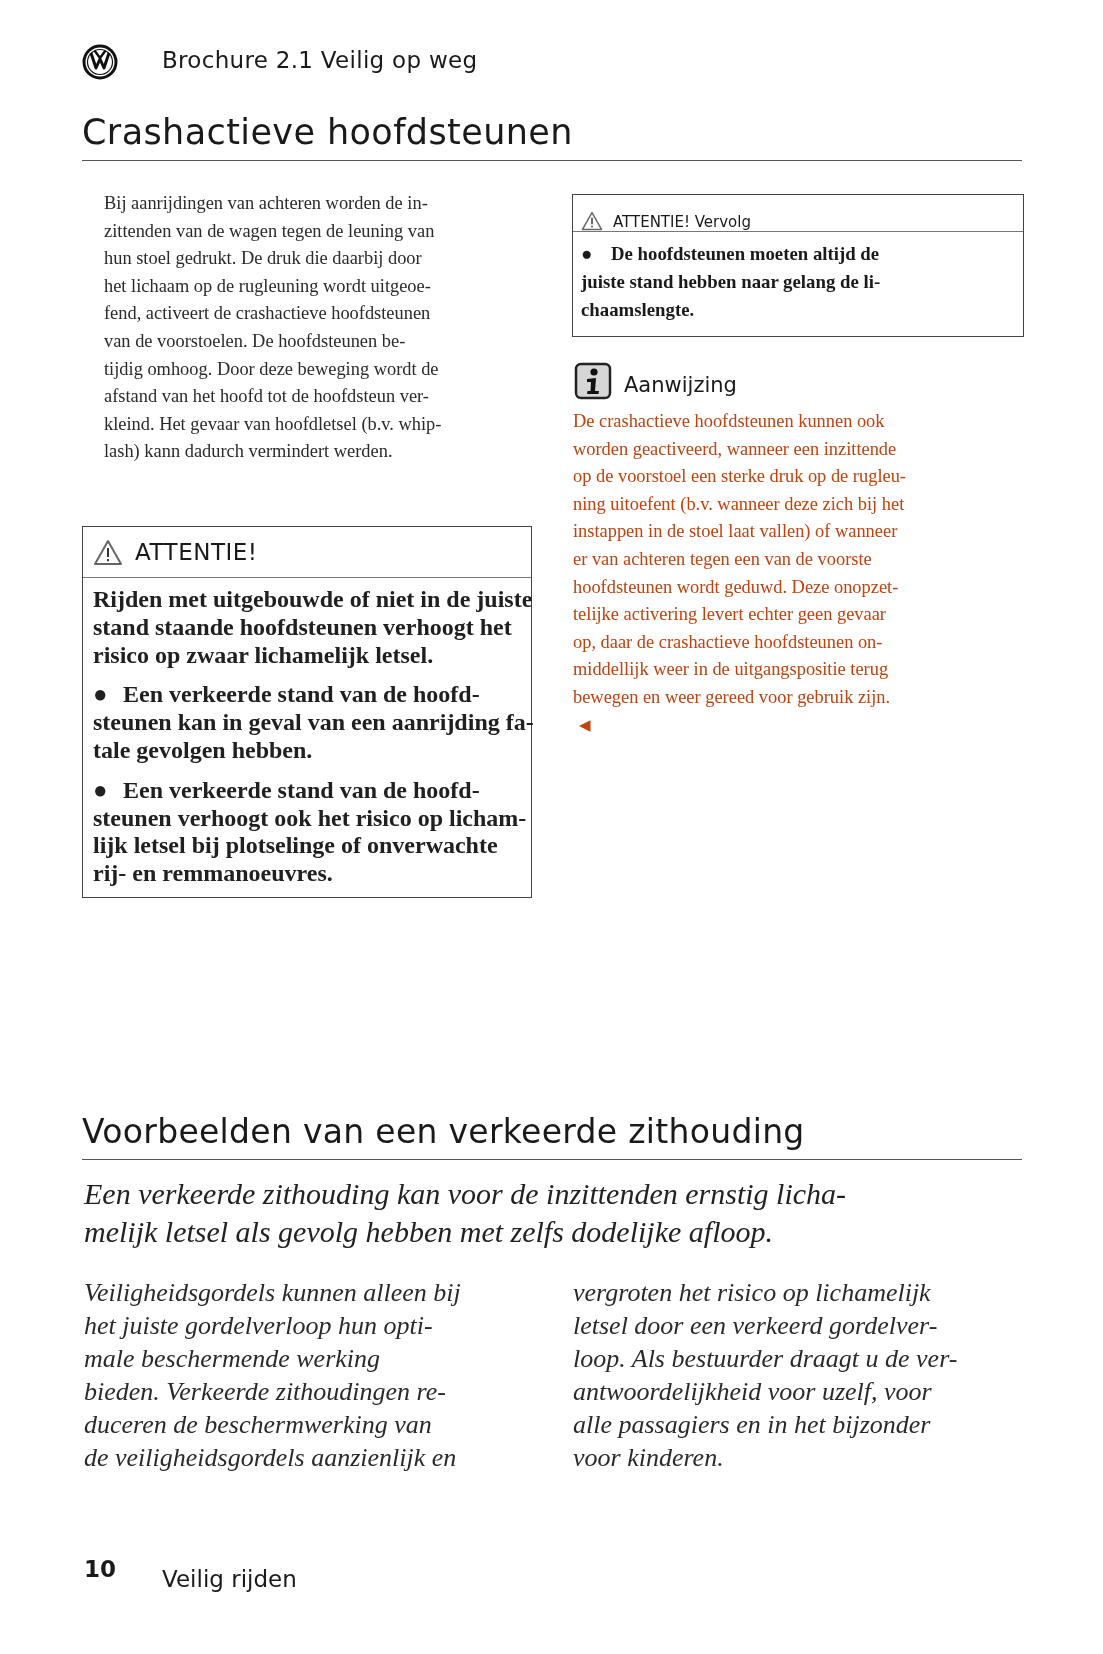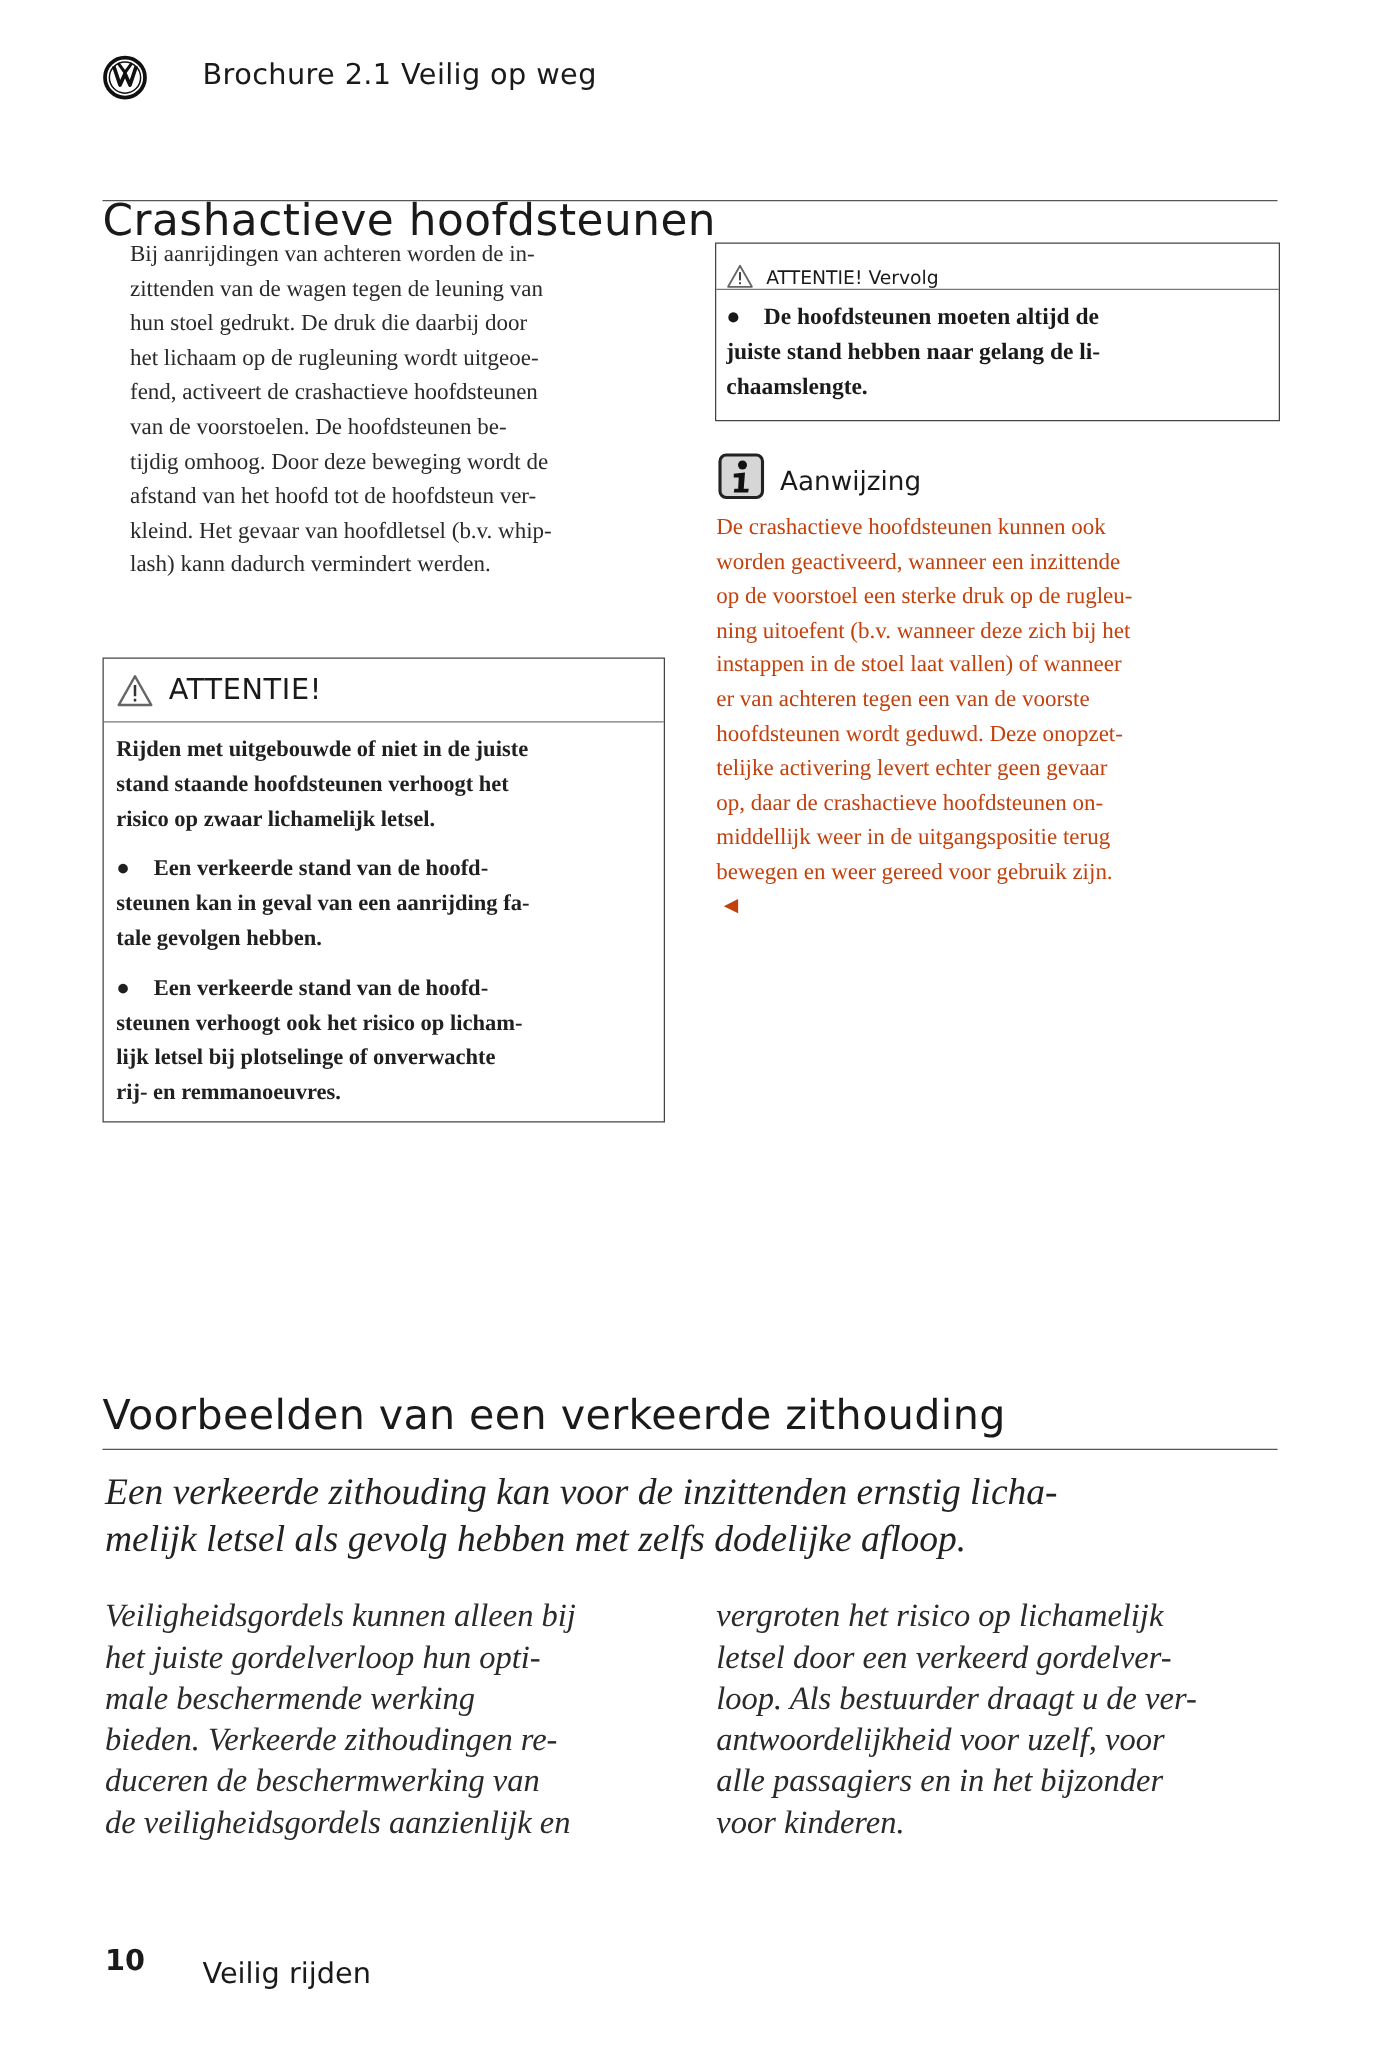--- a/index.html
+++ b/index.html
@@ -8,41 +8,41 @@
     color: #1a1a1a;
     font-family: "Liberation Serif", "DejaVu Serif", serif;
   }
   .sans { font-family: "DejaVu Sans", "Liberation Sans", sans-serif; }
   .abs { position: absolute; }
 
   
   #vw-logo { left: 82px; top: 44px; width: 36px; height: 36px; }
   #header-text { left: 162px; top: 47px; font-size: 23px; letter-spacing: 0.3px; }
 
-  #title1 { left: 82px; top: 112px; font-size: 35px; letter-spacing: 0.4px; font-weight: 500; margin-top: 45px; }
+  #title1 { left: 82px; top: 112px; font-size: 35px; letter-spacing: 0.4px; font-weight: 500; }
   #rule1 { left: 82px; top: 160px; width: 940px; height: 0; border-top: 1.5px solid #555; }
 
   
   #intro {
     left: 84px; top: 190px; width: 450px;
     font-size: 18.4px; line-height: 27.6px; color: #2a2a2a; margin-left: 20px;
   }
   #intro span { display: block; white-space: nowrap; }
 
   
   #warn-box {
     left: 82px; top: 526px; width: 450px; height: 372px;
     border: 1.3px solid #444; box-sizing: border-box;
   }
   #warn-head {
     height: 50px; border-bottom: 1.3px solid #777;
     display: flex; align-items: center; padding-left: 10px;
   }
   #warn-head .lbl { font-size: 23px; margin-left: 12px; letter-spacing: 0.5px; }
-  .warn-body { padding: 8px 10px 0 10px; font-size: 18px; line-height: 27.8px; font-weight: bold; color: #202020; }
+  .warn-body { padding: 8px 10px 0 10px; font-size: 24px; line-height: 27.8px; font-weight: bold; color: #202020; }
   .warn-body .line { display: block; white-space: nowrap; }
   .warn-body .para { margin-bottom: 12px; }
   .bullet { display: inline-block; width: 30px; }
 
   
   #warn2-box {
     left: 572px; top: 194px; width: 452px; height: 143px;
     border: 1.3px solid #444; box-sizing: border-box;
   }
   #warn2-head {

